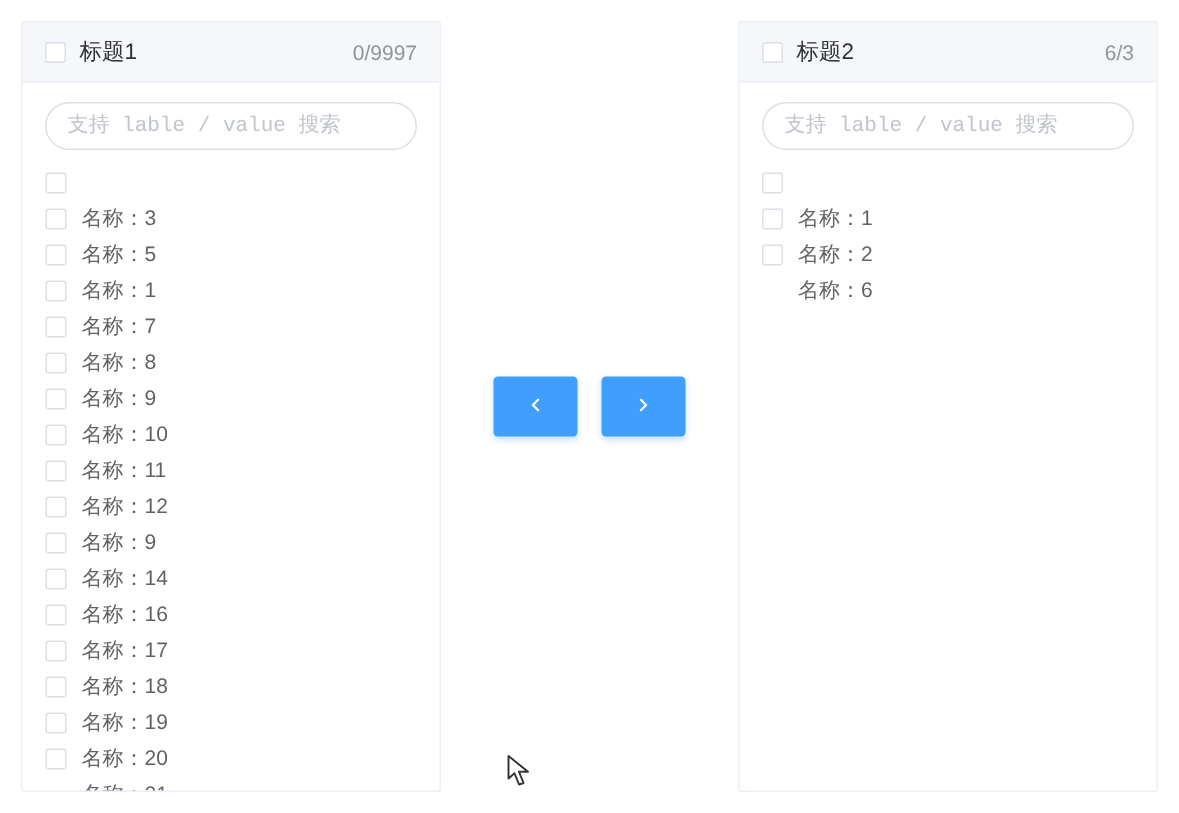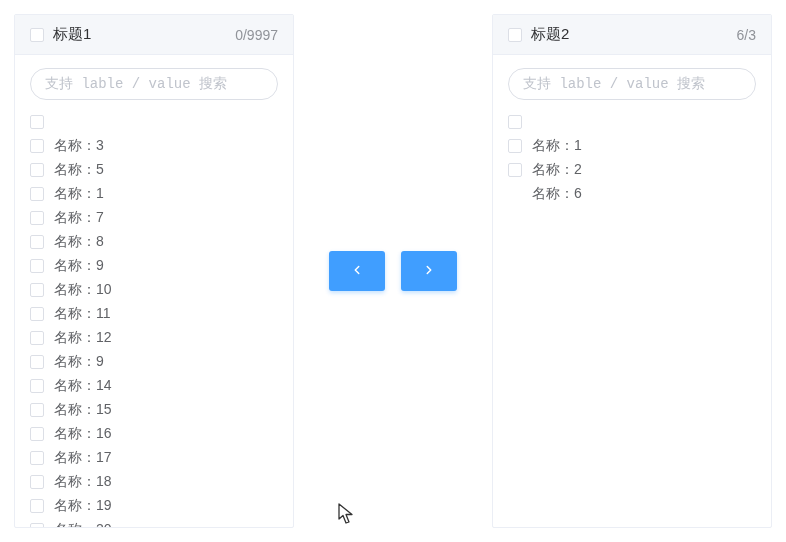--- a/index.html
+++ b/index.html
@@ -176,24 +176,20 @@
           <span class="checkbox"></span>
           <span class="label">名称：12</span>
         </div>
         <div class="item">
           <span class="checkbox"></span>
           <span class="label">名称：9</span>
         </div>
         <div class="item">
           <span class="checkbox"></span>
           <span class="label">名称：14</span>
-        </div>
-        <div class="item">
-          <span class="checkbox"></span>
-          <span class="label">名称：15</span>
         </div>
         <div class="item">
           <span class="checkbox"></span>
           <span class="label">名称：16</span>
         </div>
         <div class="item">
           <span class="checkbox"></span>
           <span class="label">名称：17</span>
         </div>
         <div class="item">

